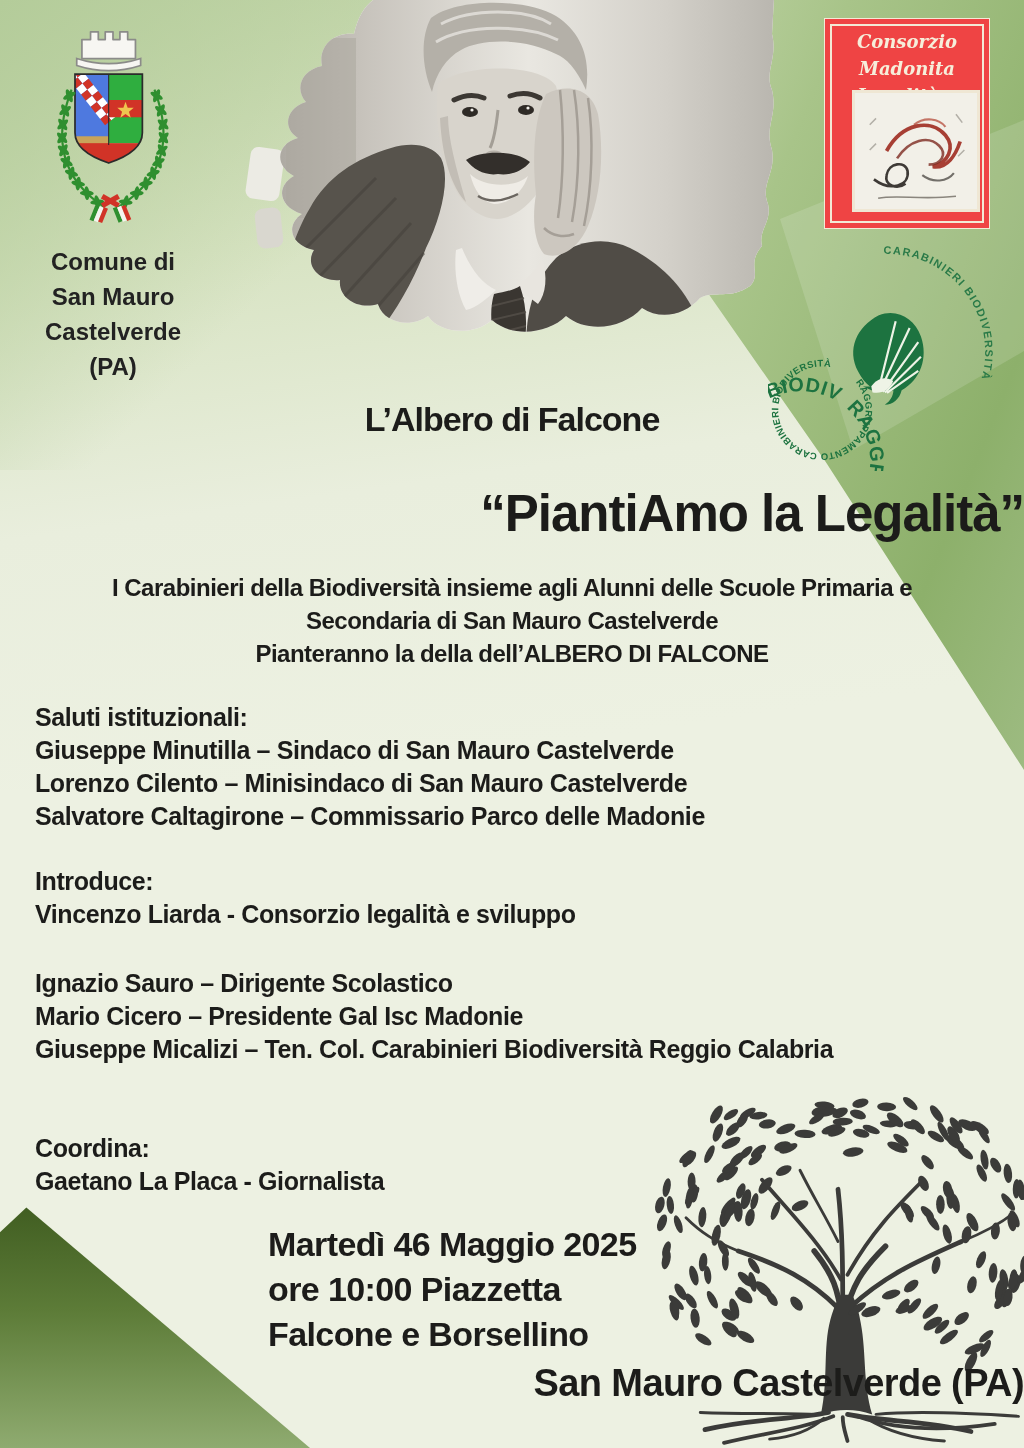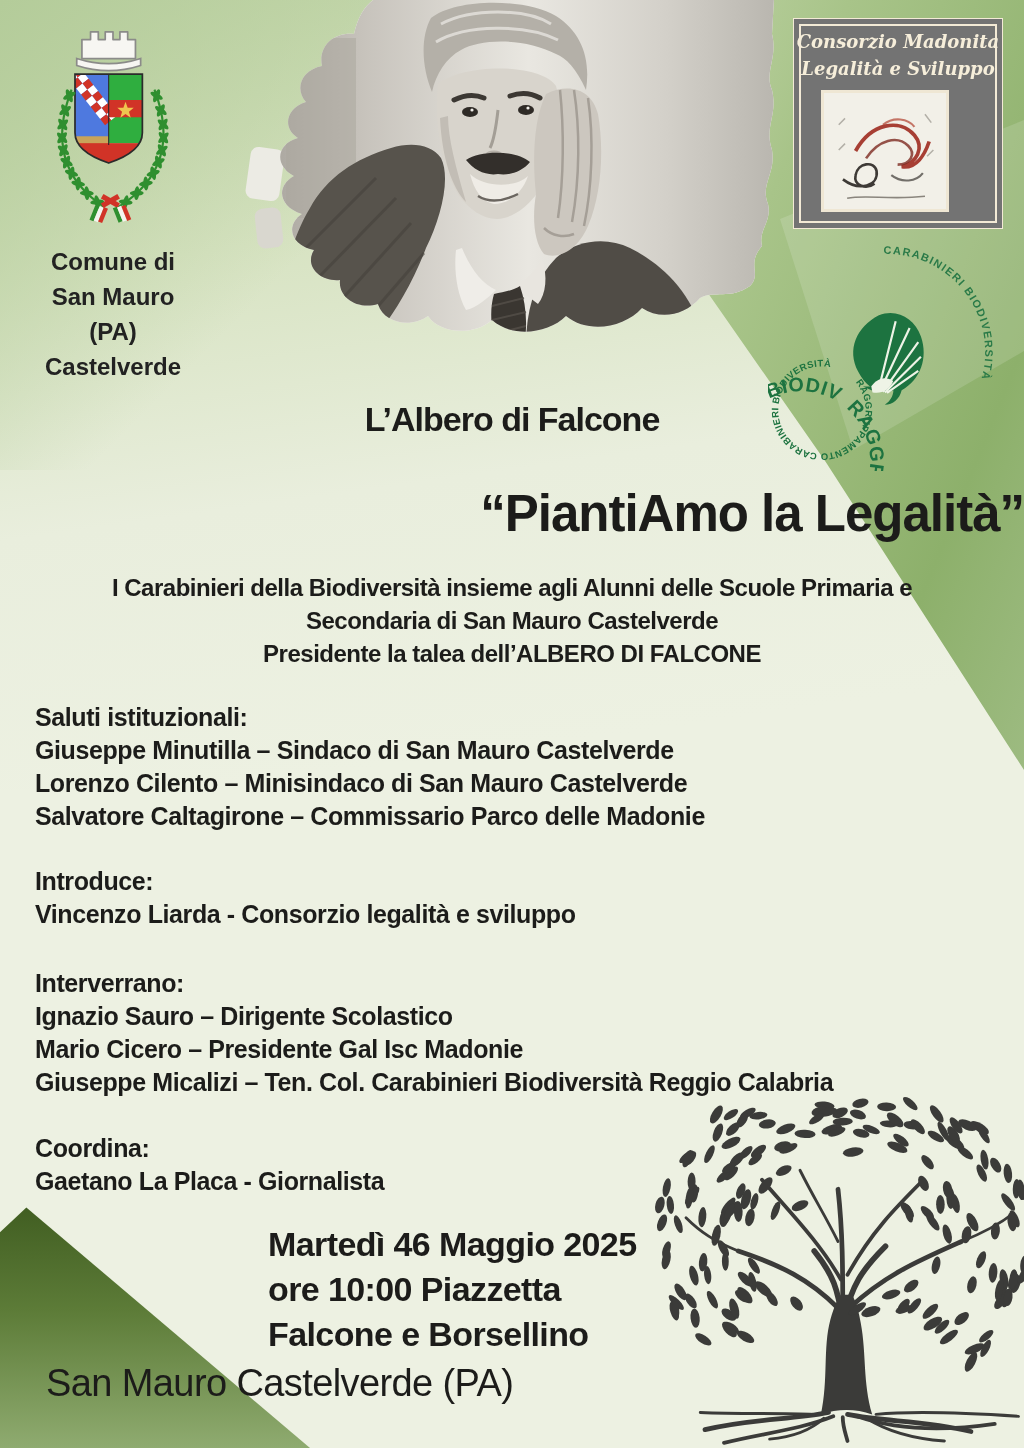--- a/index.html
+++ b/index.html
@@ -22,21 +22,21 @@
   .bg-triangle{position:absolute;left:0;top:1200px;width:310px;height:248px;
     clip-path:polygon(8.5% 3%,0 13%,0 100%,100% 100%);
     background:linear-gradient(180deg,#3f5c20 0%,#5d7c38 45%,#8fab70 100%);}
   
   .stemma-wrap{position:absolute;left:18px;top:6px;width:190px;}
   .stemma{display:block;width:190px;height:226px;}
   .comune-label{margin-top:12px;text-align:center;font-weight:700;font-size:24px;line-height:35px;color:#222;}
   
   .photo{position:absolute;left:226px;top:-2px;width:550px;height:350px;z-index:2;}
   
-  .badge{position:absolute;left:793px;top:18px;width:210px;height:211px;background:#737373;
+  .badge{position:absolute;left:824px;top:18px;width:166px;height:211px;background:#ef4444;
     box-shadow:0 0 0 1px #f3ead6 inset;z-index:2;}
   .badge-inner{position:absolute;inset:6px;border:2px solid #f3ead6;}
   .badge-title{position:absolute;left:0;right:0;top:10px;text-align:center;
     font-family:"DejaVu Serif",serif;font-style:italic;font-weight:700;
     font-size:18px;line-height:27px;color:#f6eeda;}
   .badge-art{position:absolute;left:28px;top:72px;width:122px;height:116px;
     background:#f2f0e8;border:3px solid #efe7d4;}
   .badge-art svg{display:block;width:100%;height:100%;}
   
   .emblem{position:absolute;left:768px;top:233px;width:238px;height:238px;z-index:2;}
@@ -46,22 +46,22 @@
   .title{top:400px;font-size:34px;letter-spacing:-1px;}
   .quote-title{top:484px;font-size:51px;letter-spacing:-1px;text-align:right;}
   .intro{top:571px;font-size:24px;line-height:33px;letter-spacing:-.5px;}
   
   .section{position:absolute;left:35px;font-weight:700;font-size:25px;line-height:33px;
     letter-spacing:-.4px;z-index:3;white-space:nowrap;}
   .sec-1{top:701px;} .sec-2{top:865px;} .sec-3{top:967px;} .sec-4{top:1132px;}
   
   .event-date{position:absolute;left:268px;top:1222px;font-weight:700;font-size:34px;
     line-height:45px;letter-spacing:-.6px;z-index:3;white-space:nowrap;}
-  .event-location{position:absolute;left:0;right:0;top:1362px;text-align:left;
-    padding-left:46px;font-weight:400;font-size:38px;letter-spacing:-.6px;z-index:3;}
+  .event-location{position:absolute;left:0;right:0;top:1362px;text-align:right;
+    padding-left:46px;font-weight:700;font-size:38px;letter-spacing:-.6px;z-index:3;}
   
   .tree{position:absolute;left:648px;top:1092px;width:380px;height:356px;z-index:1;}
 </style>
 </head>
 <body>
 
 <div class="poster">
 
   <div class="bg-top"></div>
   <div class="bg-corner-tl"></div>
@@ -164,22 +164,22 @@
           <rect x="96" y="232" width="5" height="18" fill="#d13327" transform="rotate(22 98 241)"></rect>
           <rect x="113" y="232" width="5" height="18" fill="#2f8f2f" transform="rotate(-22 115 241)"></rect>
           <rect x="118" y="231" width="5" height="18" fill="#f5f4f0" transform="rotate(-22 120 240)"></rect>
           <rect x="123" y="230" width="5" height="18" fill="#d13327" transform="rotate(-22 125 239)"></rect>
         </g>
       </g>
     </svg>
     <div class="comune-label">
       <div>Comune di</div>
       <div>San Mauro</div>
+      <div>Castelverde</div>
       <div>(PA)</div>
-      <div>Castelverde</div>
     </div>
   </div>
 
   <svg class="photo" viewBox="0 0 550 350">
     <defs>
       <linearGradient id="pg" x1="0" y1="0" x2="1" y2="0">
         <stop offset="0" stop-color="#9d9992"></stop>
           <stop offset=".25" stop-color="#c7c3bc"></stop>
         <stop offset=".55" stop-color="#e9e7e1"></stop>
           <stop offset=".8" stop-color="#d3d0c9"></stop>
@@ -264,35 +264,34 @@
         <path d="M96 150 L88 148 L96 154 Z" fill="#1d7340"></path>
       </g>
     </g>
   </svg>
 
   <div class="t-center title">L’Albero di Falcone</div>
   <div class="t-center quote-title">“PiantiAmo la Legalità”</div>
   <div class="t-center intro">
     <div>I Carabinieri della Biodiversità insieme agli Alunni delle Scuole Primaria e</div>
     <div>Secondaria di San Mauro Castelverde</div>
-    <div>Presidente la talea dell’ALBERO DI FALCONE</div>
+    <div>Pianteranno la della dell’ALBERO DI FALCONE</div>
   </div>
 
   <div class="section sec-1">
     <div>Saluti istituzionali:</div>
     <div>Giuseppe Minutilla – Sindaco di San Mauro Castelverde</div>
     <div>Lorenzo Cilento – Minisindaco di San Mauro Castelverde</div>
     <div>Salvatore Caltagirone – Commissario Parco delle Madonie</div>
   </div>
   <div class="section sec-2">
     <div>Introduce:</div>
     <div>Vincenzo Liarda - Consorzio legalità e sviluppo</div>
   </div>
   <div class="section sec-3">
-    <div>Interverrano:</div>
     <div>Ignazio Sauro – Dirigente Scolastico</div>
     <div>Mario Cicero – Presidente Gal Isc Madonie</div>
     <div>Giuseppe Micalizi – Ten. Col. Carabinieri Biodiversità Reggio Calabria</div>
   </div>
   <div class="section sec-4">
     <div>Coordina:</div>
     <div>Gaetano La Placa - Giornalista</div>
   </div>
 
   <div class="event-date">

